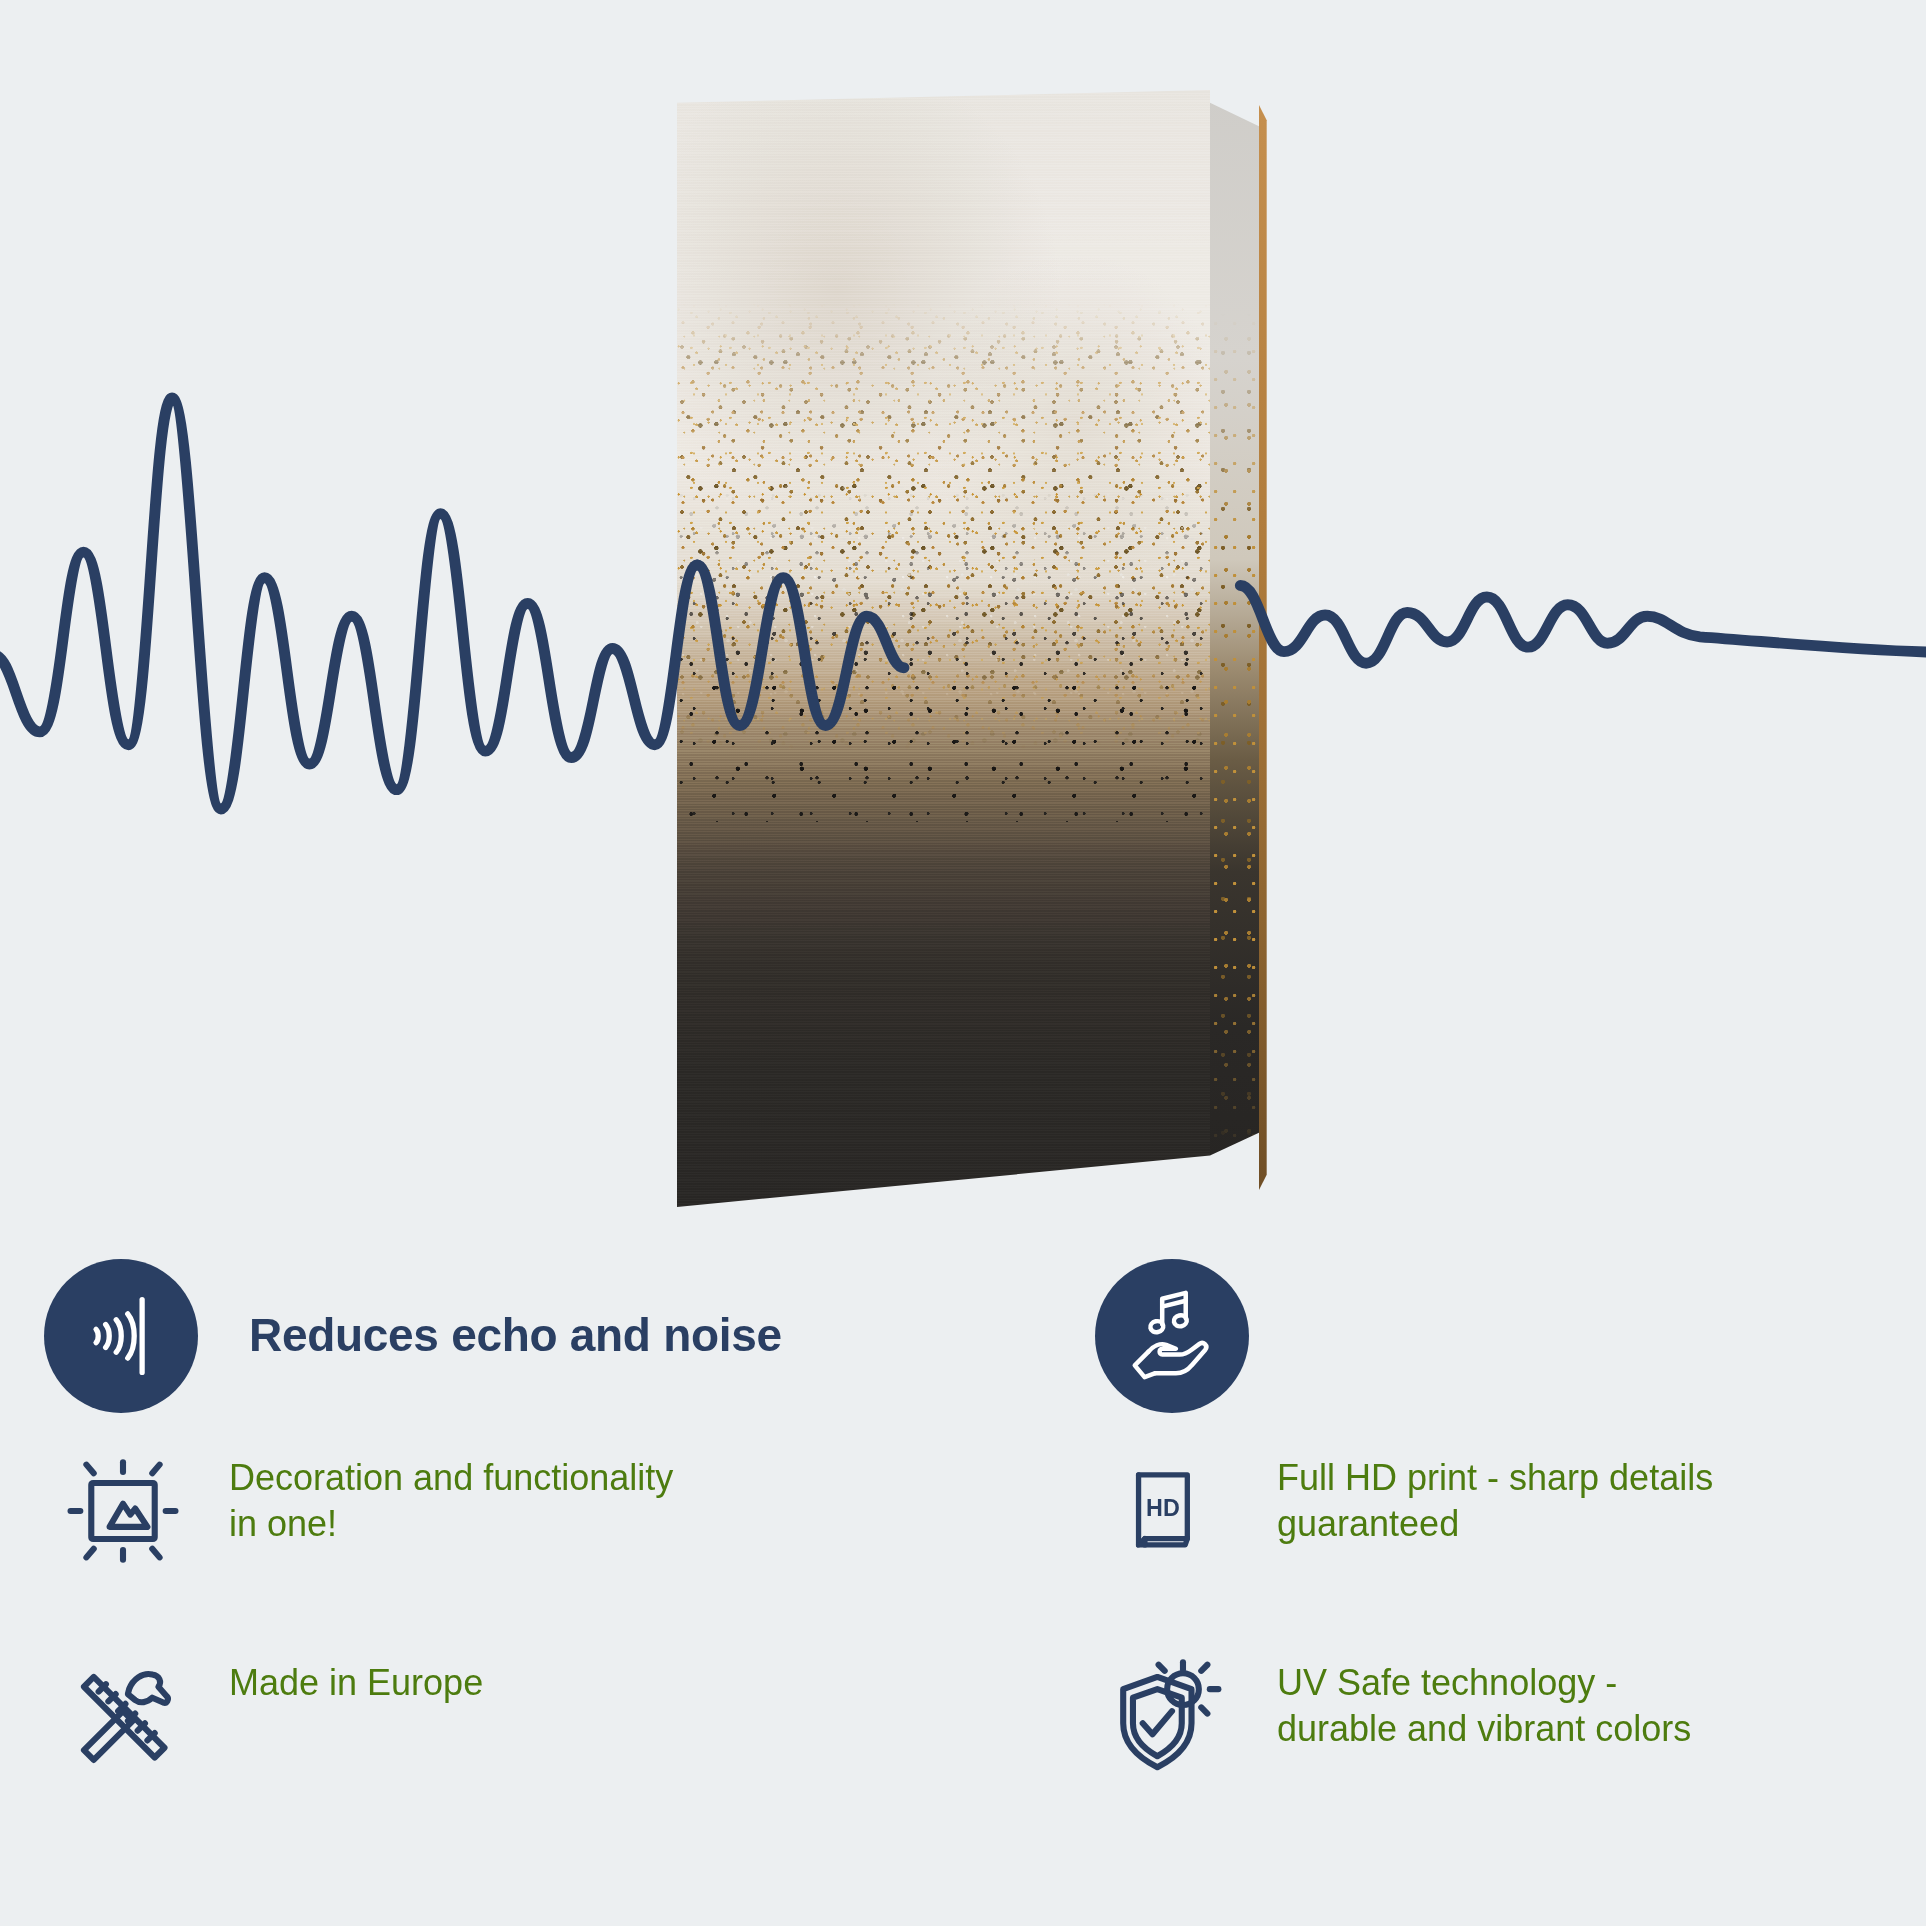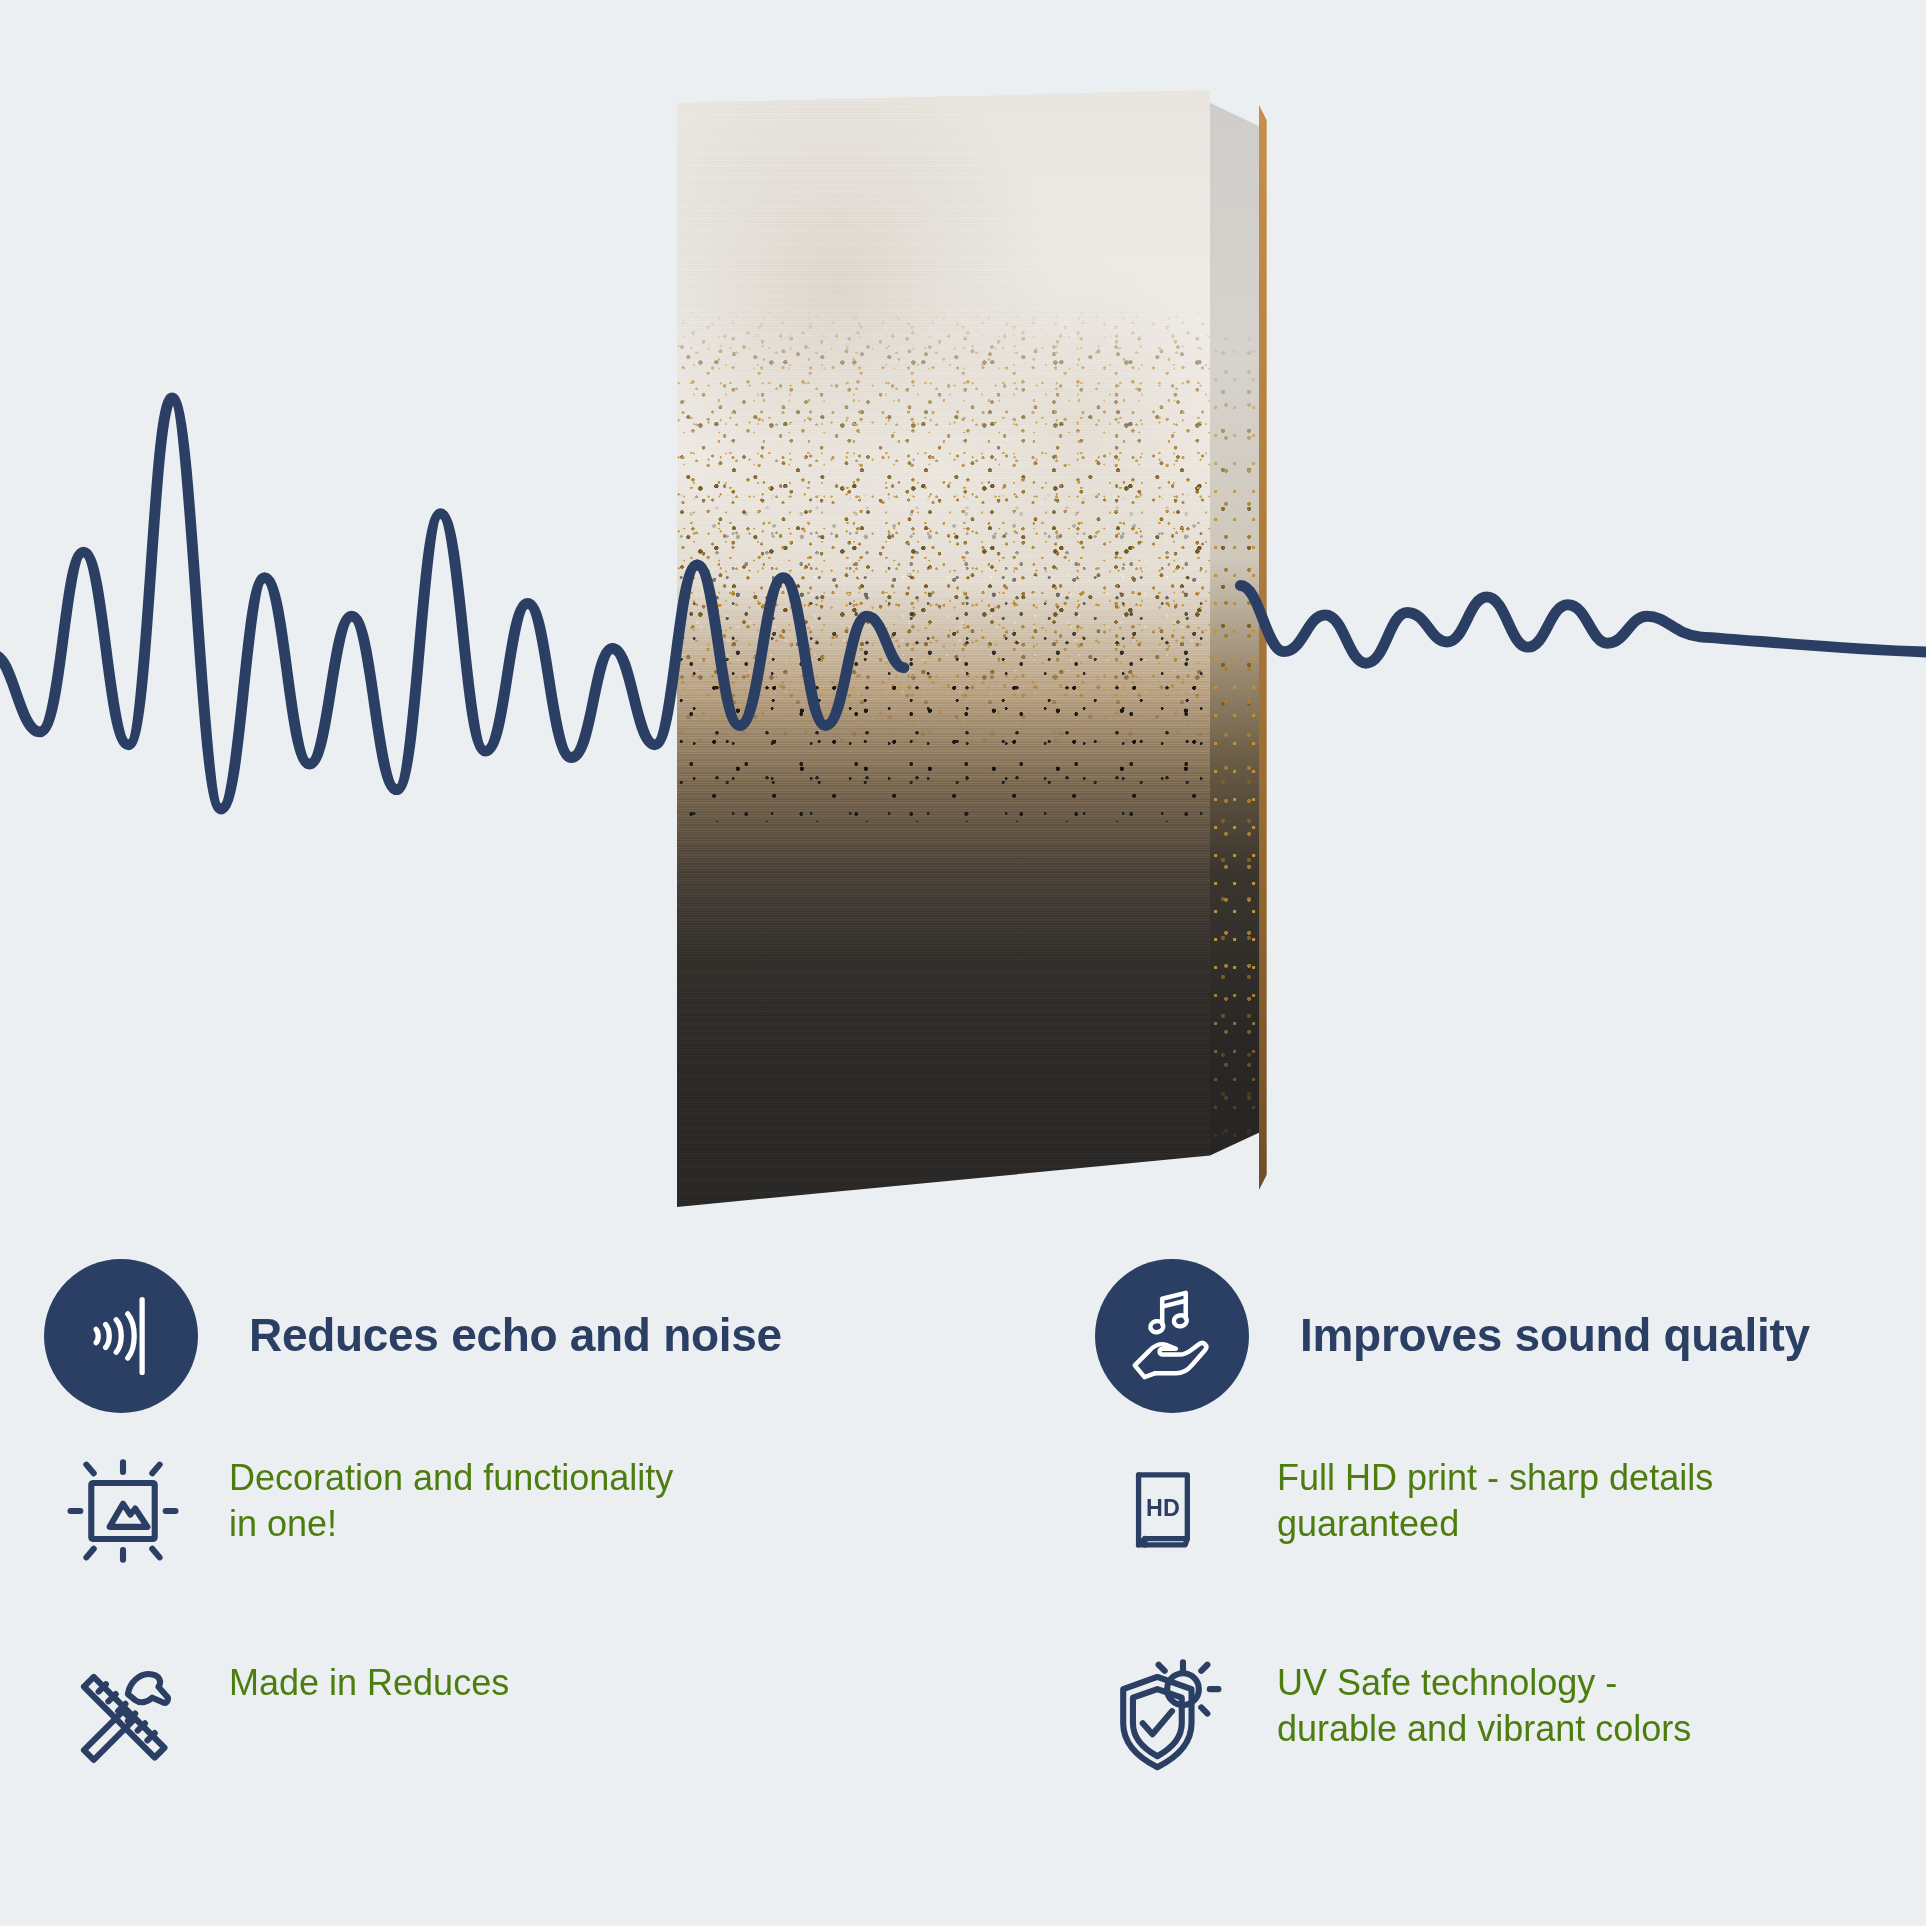--- a/index.html
+++ b/index.html
@@ -319,21 +319,20 @@
 
               <path d="M 26,66 C 31,60 38,57 44,59 L 54,63 L 40,63
                        C 36.5,63 36.5,69 40,69 L 58,69
                        C 62,69 66,67 70,64 L 78,58
                        C 82,55 87,60 84,64 L 70,80
                        C 66,85 60,88 54,88 L 33,88"></path>
               <path d="M 26,66 L 12,80 L 22,92 L 33,88"></path>
             </g>
           </svg>
         </div>
-        <div class="feature-text">Improves sound quality</div>
       </div>
     </div>
 
     <div class="feature-row row-secondary">
 
       <div class="feature col-left">
         <div class="line-icon">
           <svg width="122" height="122" viewBox="0 0 100 100">
             <g fill="none" stroke="#2a3f63" stroke-width="5" stroke-linecap="round" stroke-linejoin="round">
               <rect x="24" y="27" width="52" height="46" rx="1.5"></rect>
@@ -387,21 +386,21 @@
               <line x1="70" y1="70" x2="76" y2="64"></line>
 
               <path d="M 18,78 L 26,86 L 58,54 L 50,46 Z"></path>
 
               <path d="M 55,28 C 58,20 66,14 74,16 C 80,17 82,22 79,26
                        L 86,34 C 88,36 86,40 83,39 L 74,35
                        C 70,39 64,40 60,37 L 54,32 Z"></path>
             </g>
           </svg>
         </div>
-        <div class="feature-text">Made in Reduces</div>
+        <div class="feature-text">Made in Europe</div>
       </div>
 
       <div class="feature col-right">
         <div class="line-icon">
           <svg width="122" height="122" viewBox="0 0 100 100">
             <g fill="none" stroke="#2a3f63" stroke-width="5" stroke-linecap="round" stroke-linejoin="round">
 
               <circle cx="59" cy="28" r="13"></circle>
               <line x1="59" y1="6" x2="59" y2="12"></line>
               <line x1="81" y1="28" x2="88" y2="28"></line>

